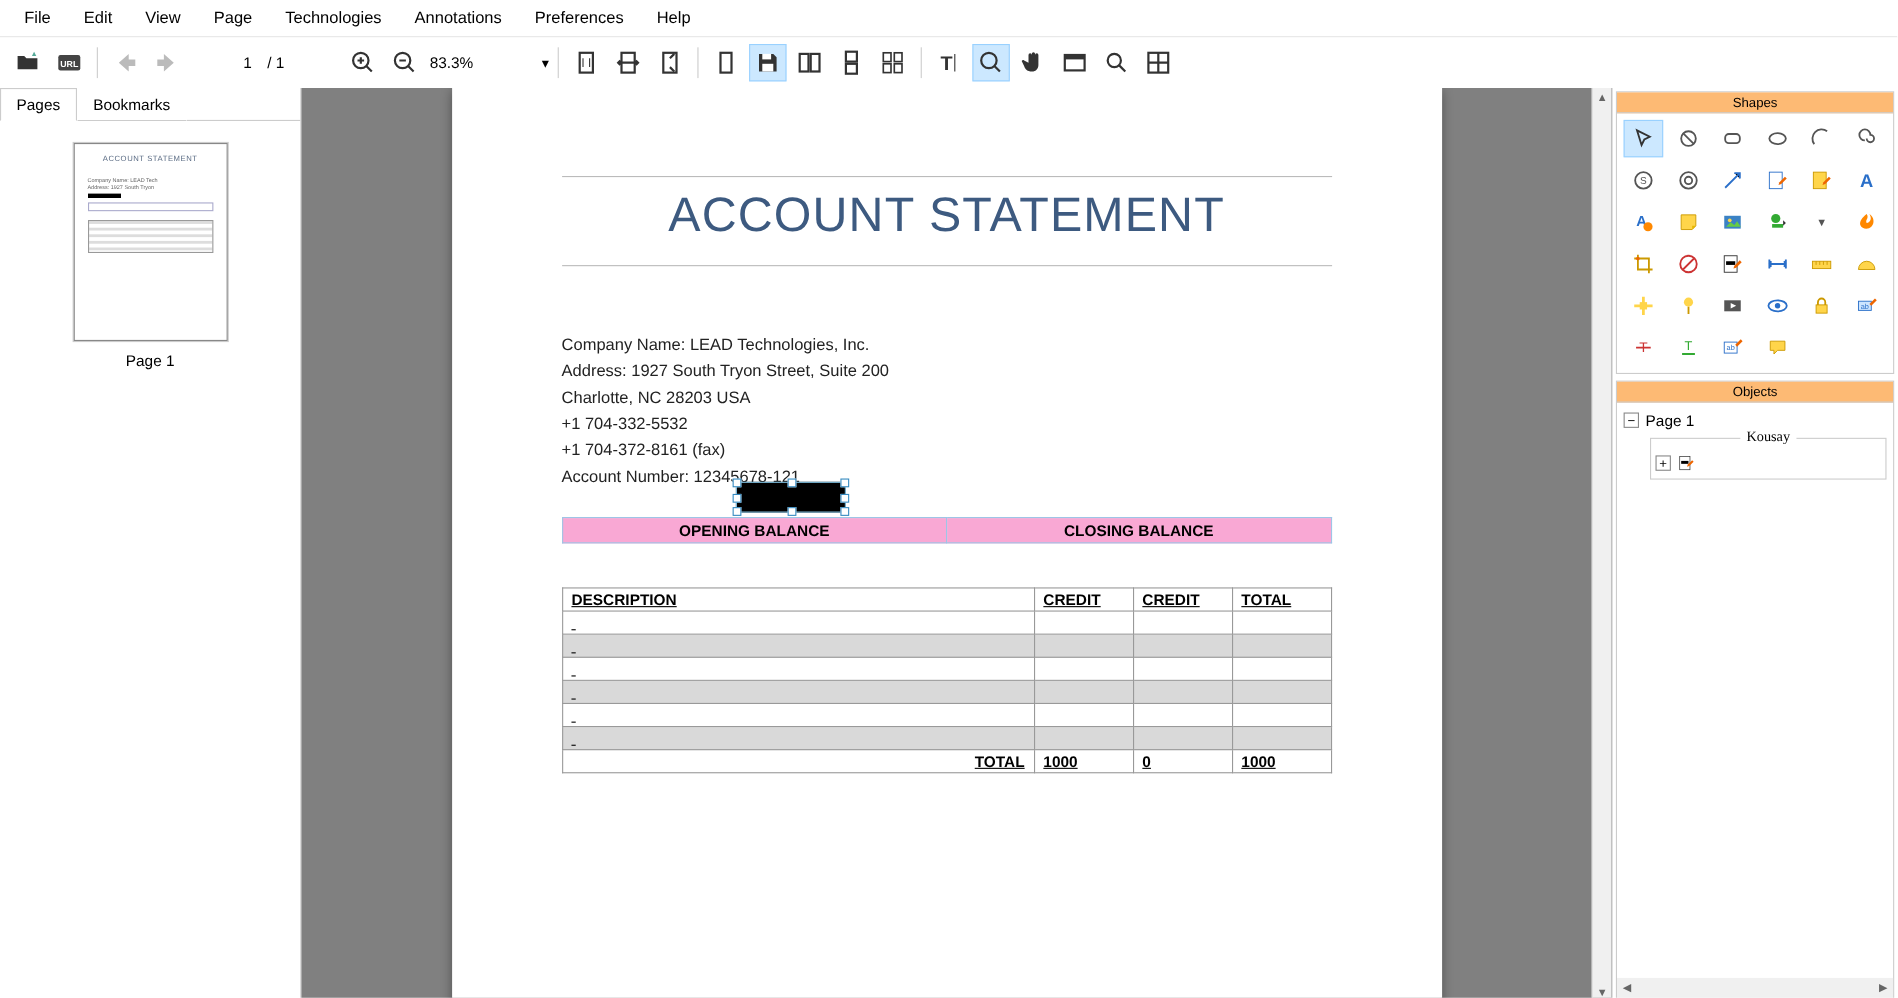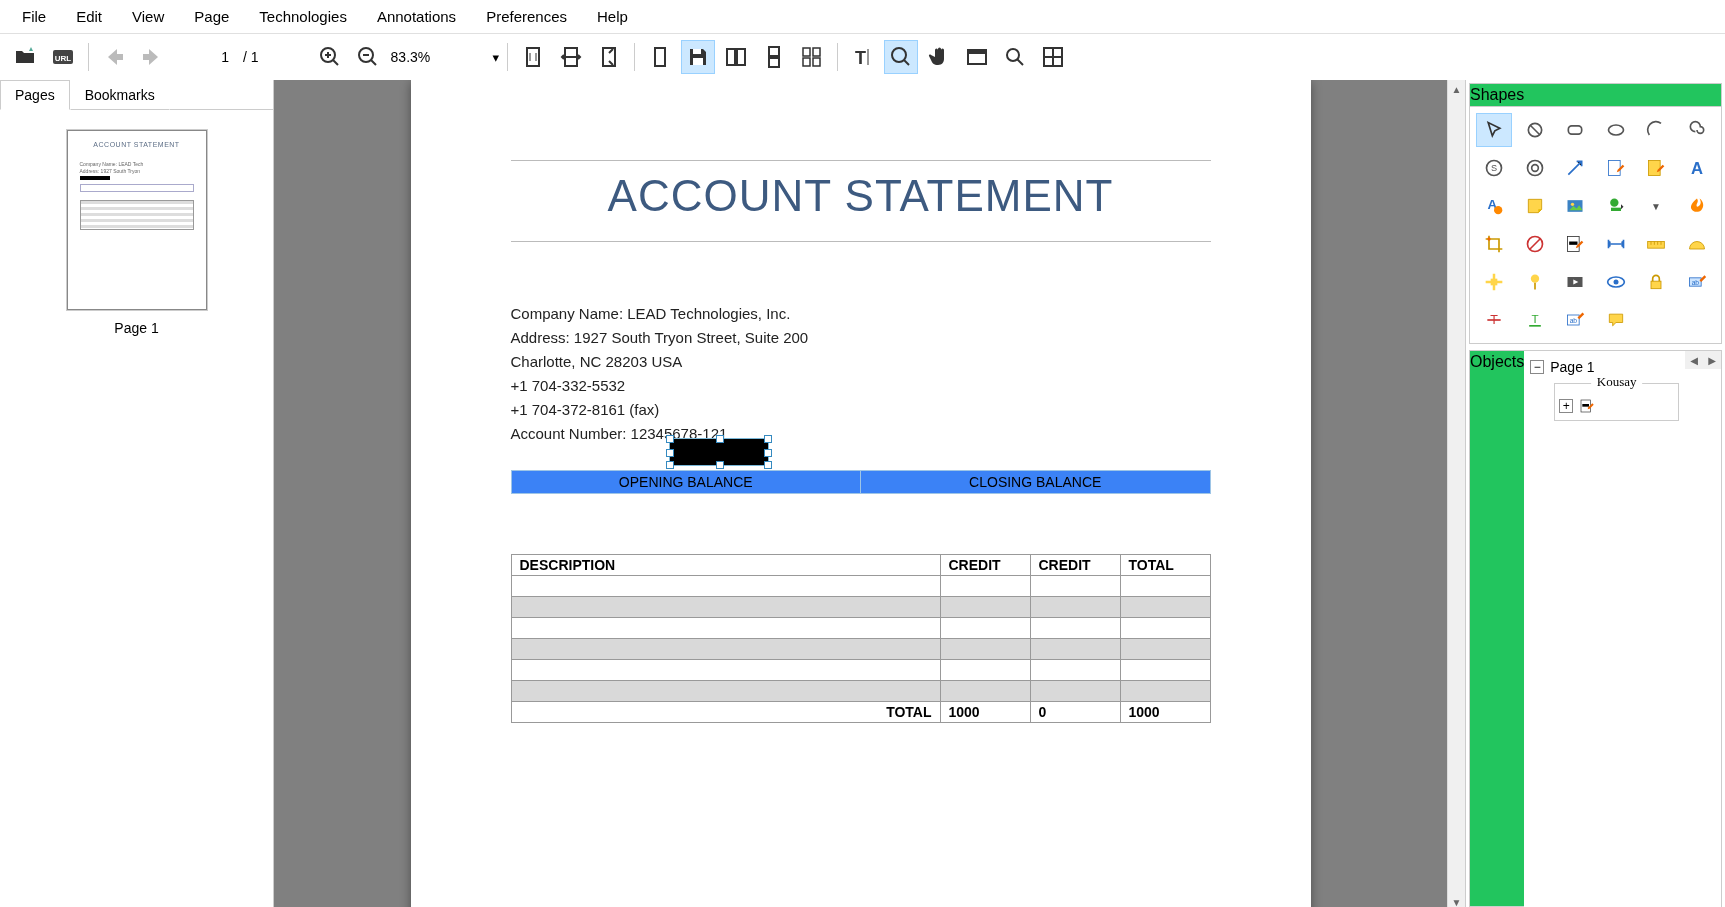--- a/index.html
+++ b/index.html
@@ -139,25 +139,26 @@
     width:100%; border-collapse: collapse; margin-top: 24px;
     border: 1px solid #9ec5e6;
   }
   .balance-table th, .balance-table td {
     border: 1px solid #9ec5e6;
     padding: 3px 8px;
     text-align: center;
     font-size: 14px;
     width:50%;
   }
-  .balance-table th { font-weight: normal; background:#3b82f6;margin-top:20px; }
+  .balance-table th { font-weight: bold; background:#f9a8d4;margin-top:20px; }
 
   .txn-table {
-    width:100%; border-collapse: collapse; margin-top: 60px;
+    width:100%; border-collapse: collapse; margin-top: 40px;
     border: 1px solid #999;
+    text-decoration: underline;
   }
   .txn-table th, .txn-table td {
     border: 1px solid #999;
     padding: 2px 8px;
     font-size: 14px;
     text-align: left;
   }
   .txn-table th { background:#fff; font-weight: bold; }
   .txn-table tr.shade td { background: #d9d9d9; }
   .txn-table td.num, .txn-table th.num { width: 90px; }
@@ -174,23 +175,23 @@
   }
 
   .right-panel {
     width: 260px;
     background: #fff;
     display:flex; flex-direction:column;
     border-left:1px solid #ccc;
   }
   .panel-section { border:1px solid #ccc; margin:3px; }
   .panel-header {
-    text-align:left; font-size:16px; padding:2px 0;
+    text-align:center; font-size:12px; padding:2px 0;
     border-bottom:1px solid #ccc;
-    background:#22c55e;
+    background:#fdba74;
   }
   .shapes-grid {
     display:grid;
     grid-template-columns: repeat(6, 1fr);
     gap:4px;
     padding:6px;
   }
   .shape-btn {
     width:36px; height:34px; display:flex;align-items:center;justify-content:center;
     cursor:pointer;
@@ -691,21 +692,21 @@
             </svg>
           </div>
         <div class="shape-btn">
             <svg class="icon-sm" viewBox="0 0 24 24">
               <path fill="#ffd54a" stroke="#c90" d="M4 5h16v10H12l-4 4v-4H4z"></path>
             </svg>
           </div>
       </div>
     </div>
 
-    <div class="panel-section" style="flex:1;display:flex;flex-direction:row">
+    <div class="panel-section" style="flex:1;display:flex;flex-direction:column">
       <div class="panel-header">Objects</div>
       <div class="objects-body">
         <div class="tree-row">
           <div class="tree-toggle">−</div>
           <span>Page 1</span>
         </div>
         <div class="objects-sub">
           <span class="sub-label">Kousay</span>
           <div class="tree-row" style="margin-top:8px">
             <div class="tree-toggle">+</div>

